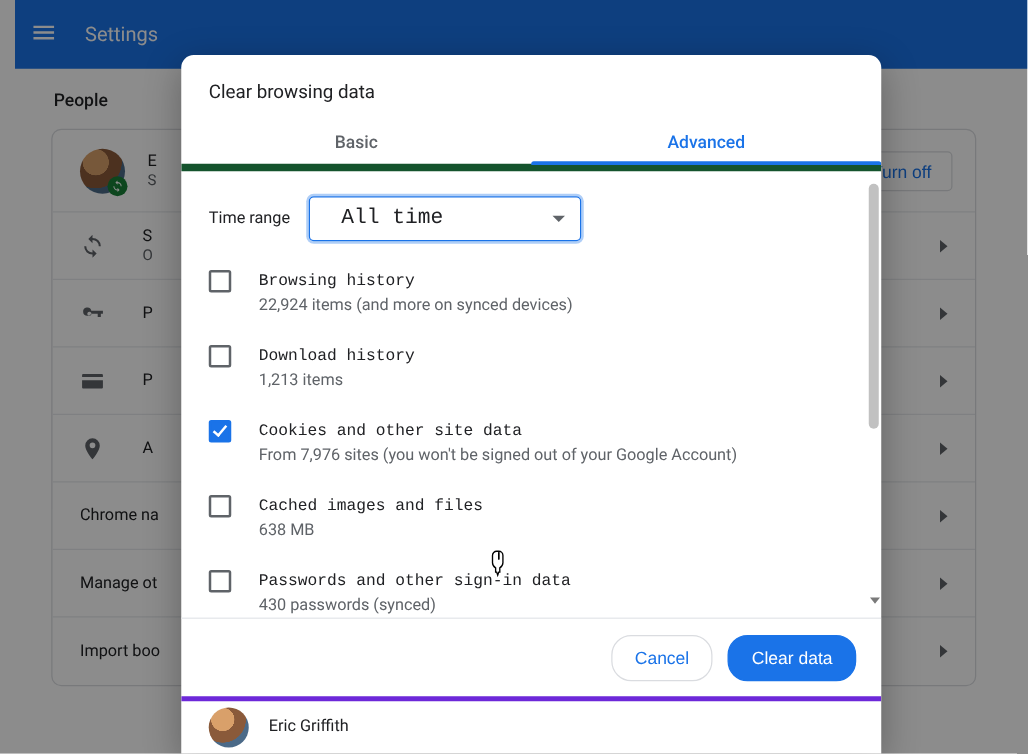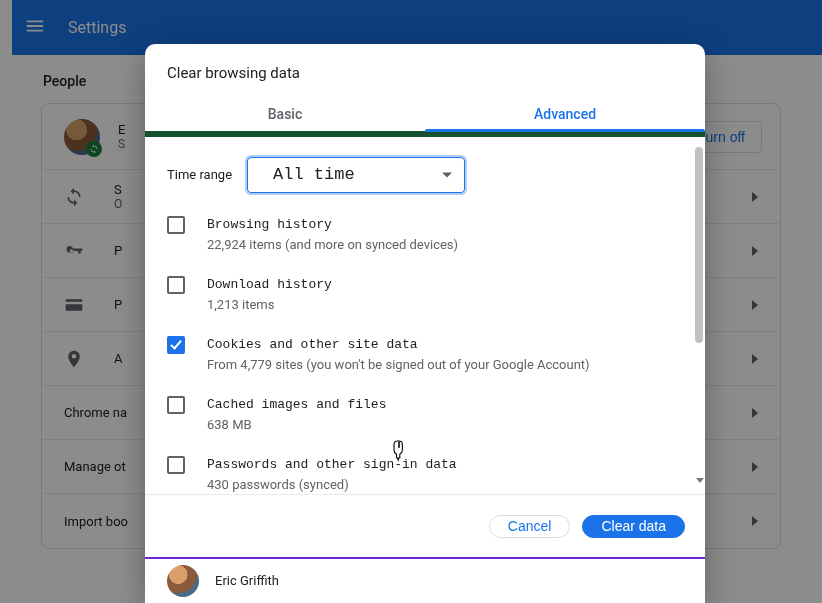--- a/index.html
+++ b/index.html
@@ -190,29 +190,29 @@
     pointer-events:none;
   }
   .dialog-actions{
     height: 64px;
     border-top:1px solid transparent;
     display:flex; align-items:center; justify-content:flex-end;
     padding: 0 20px; gap:12px;
     box-shadow: 0 -1px 0 #e8eaed;
   }
   .btn{
-    height:23px; padding:0 18px; border-radius:16px;
+    height:37px; padding:0 18px; border-radius:16px;
     font-size:14px; font-weight:500; cursor:pointer;
     display:flex;align-items:center;
   }
   .btn-secondary{ background:#fff; border:1px solid #dadce0; color:#1a73e8;}
   .btn-primary{ background:#1a73e8; border:1px solid #1a73e8; color:#fff;}
   .dialog-footer{
     height: 48px;
-    border-top:2px solid #6d28d9;
+    border-top:4px solid #6d28d9;
     display:flex; align-items:center;
     padding: 0 22px; gap:16px;
   }
   .footer-avatar{
     width:32px;height:32px;border-radius:50%;
     background: radial-gradient(circle at 35% 30%, #d9a06a 0 30%, #8a5a3a 31% 60%, #4b6a88 61% 100%);
   }
 </style>
 </head>
 <body>
@@ -328,21 +328,21 @@
         <div class="cbox"></div>
         <div class="check-text">
           <div class="check-title">Download history</div>
           <div class="check-sub">1,213 items</div>
         </div>
       </div>
       <div class="check-row">
         <div class="cbox checked"></div>
         <div class="check-text">
           <div class="check-title">Cookies and other site data</div>
-          <div class="check-sub">From 4,779 sites (you won't be signed out of your Google Account)</div>
+          <div class="check-sub">From 7,976 sites (you won't be signed out of your Google Account)</div>
         </div>
       </div>
       <div class="check-row">
         <div class="cbox"></div>
         <div class="check-text">
           <div class="check-title">Cached images and files</div>
           <div class="check-sub">638 MB</div>
         </div>
       </div>
       <div class="check-row">

